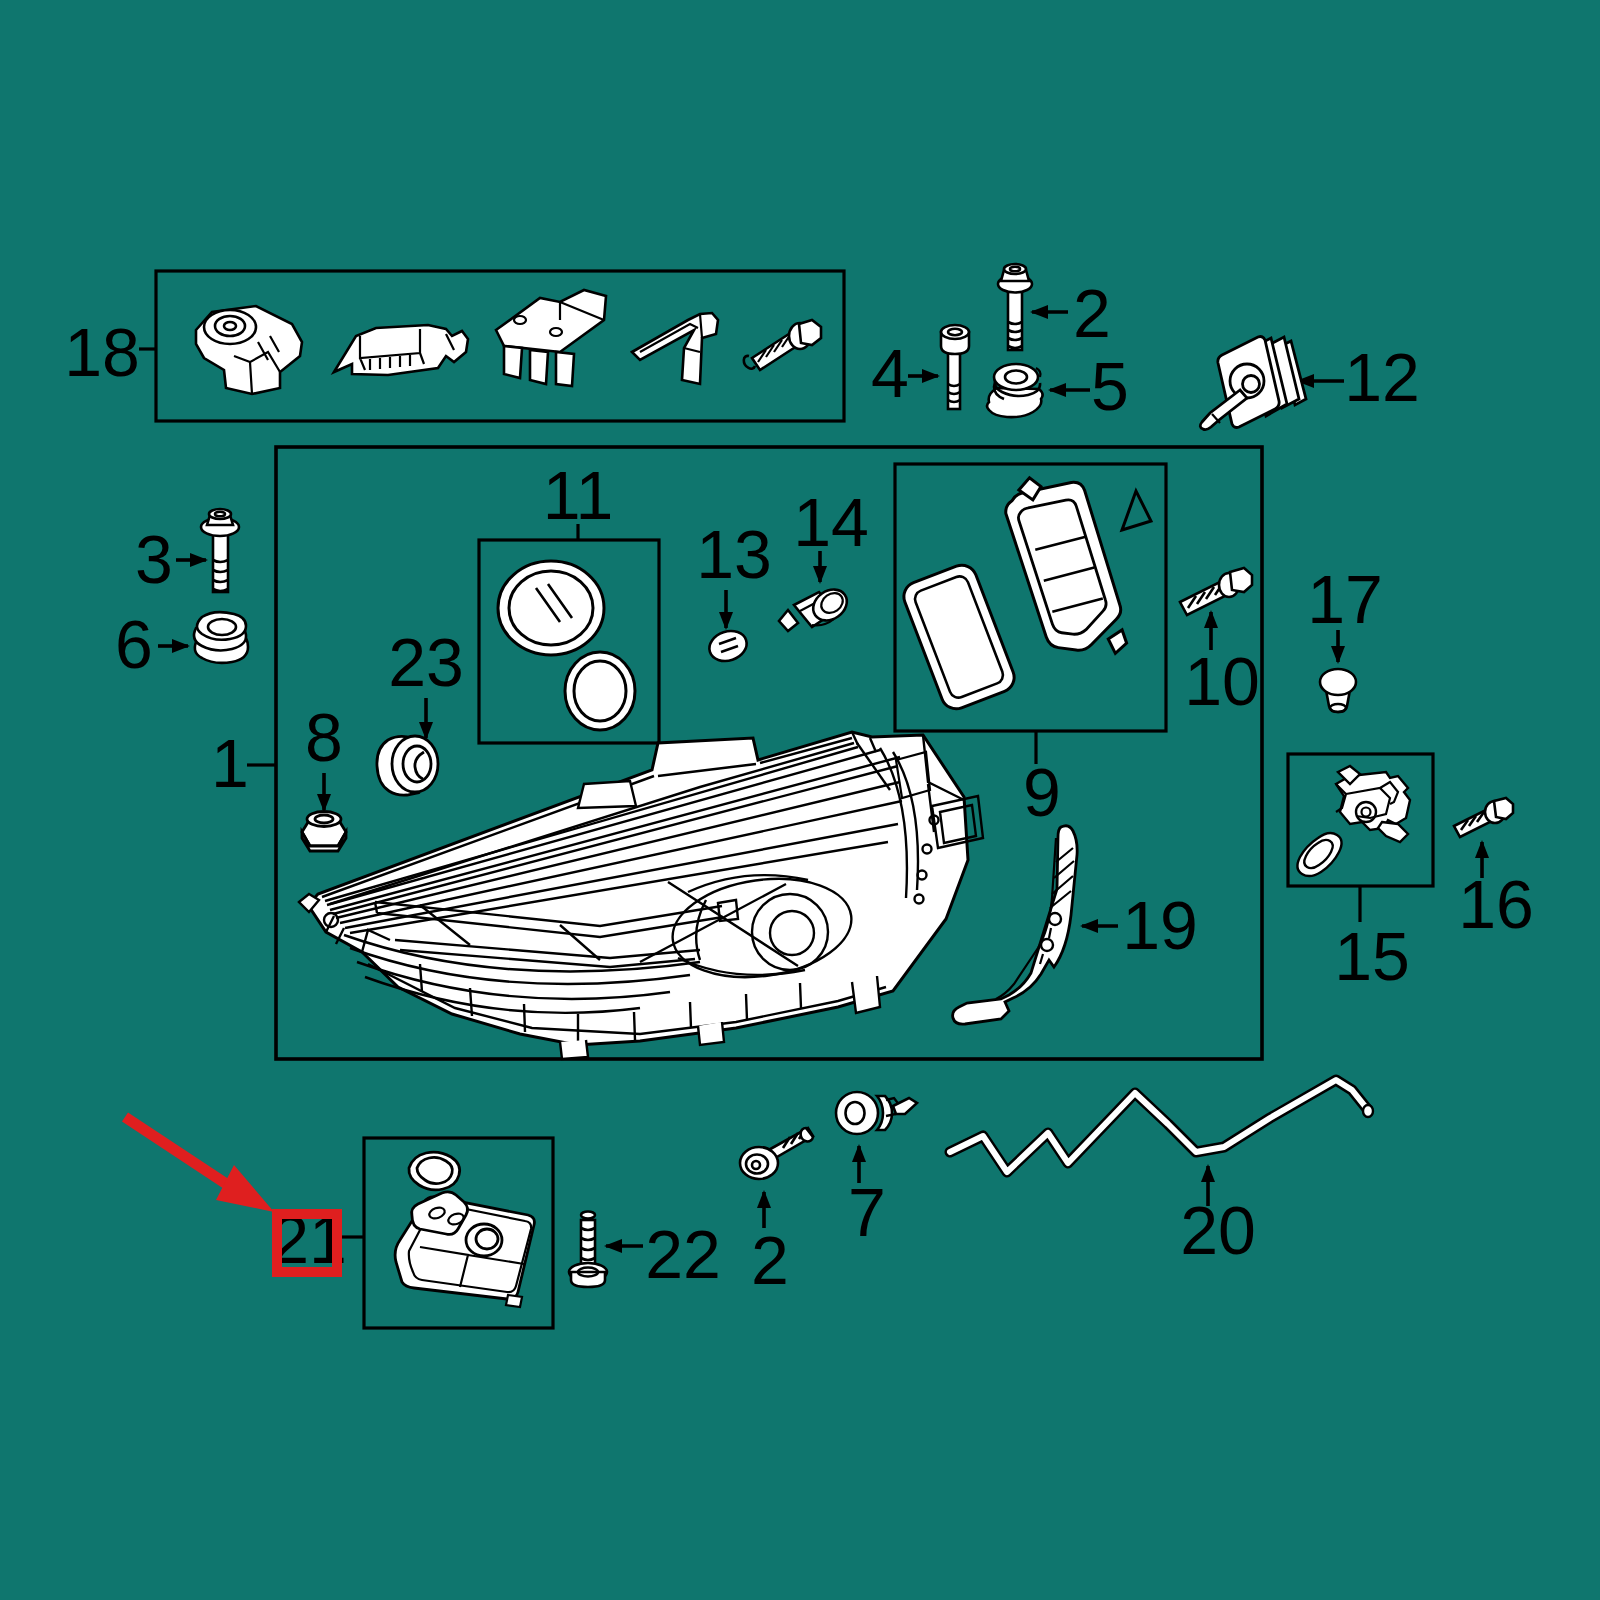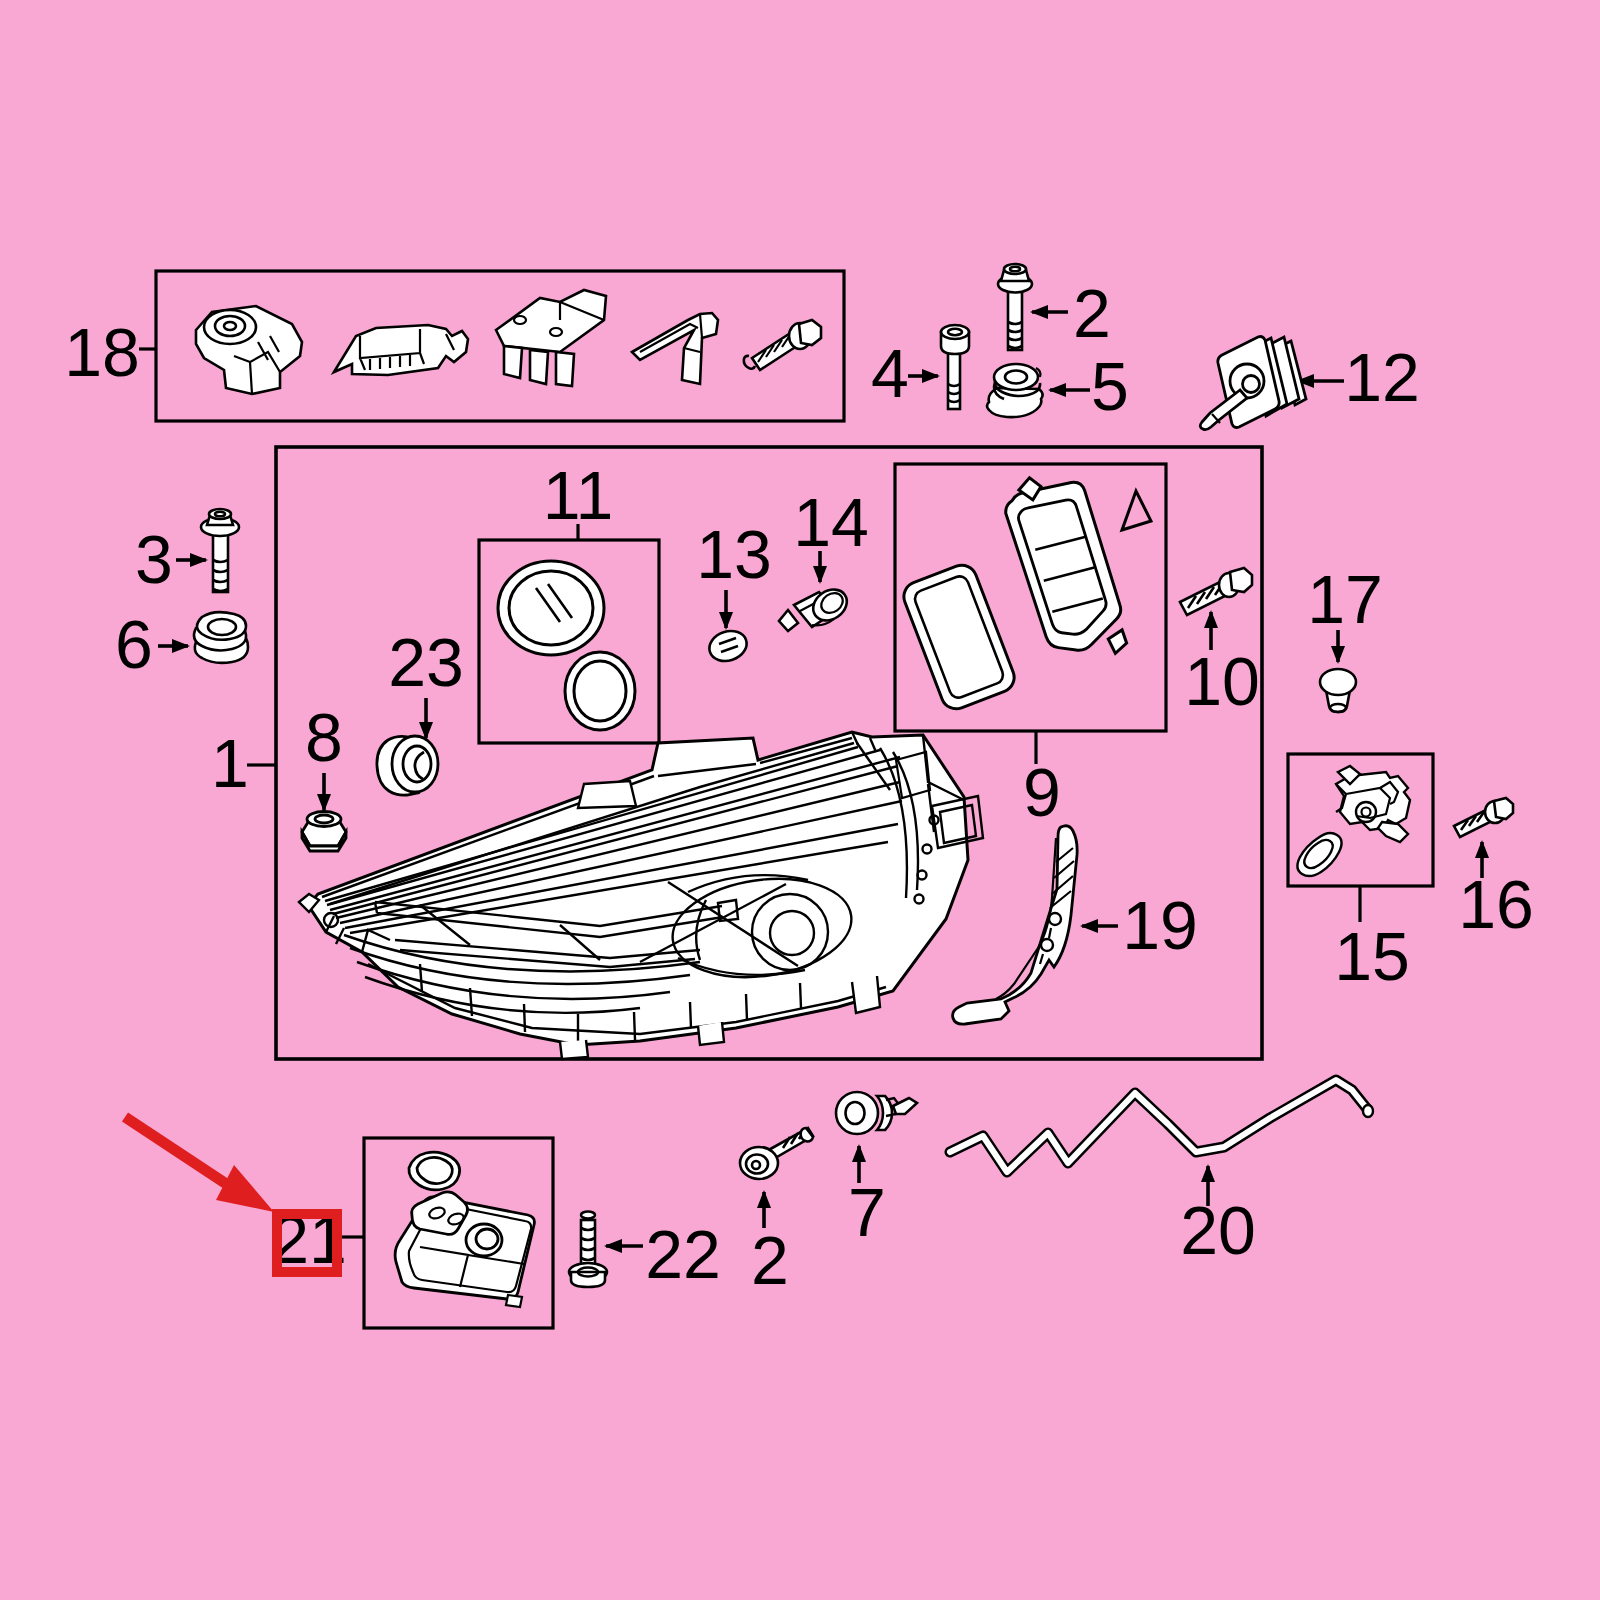--- a/index.html
+++ b/index.html
@@ -1,16 +1,16 @@
 <!DOCTYPE html>
 <html><head>
 <meta charset="utf-8">
 <style>
   html,body{margin:0;padding:0;background:#fff;}
-  .wrap{width:1600px;height:1600px;position:relative;background:#f9a8d4;}
+  .wrap{width:1600px;height:1600px;position:relative;background:#0f766e;}
   svg{position:absolute;top:0;left:0;}
   text{font-family:"Liberation Sans",sans-serif;fill:#000;}
 </style>
 </head>
 <body>
 <div class="wrap">
 <svg width="1600" height="1600" viewBox="0 0 1600 1600">
 <defs>
 <marker id="ah" markerWidth="18" markerHeight="14" refX="16" refY="7" orient="auto" markerUnits="userSpaceOnUse">
   <path d="M0,0 L18,7 L0,14 Z" fill="#000"></path>

